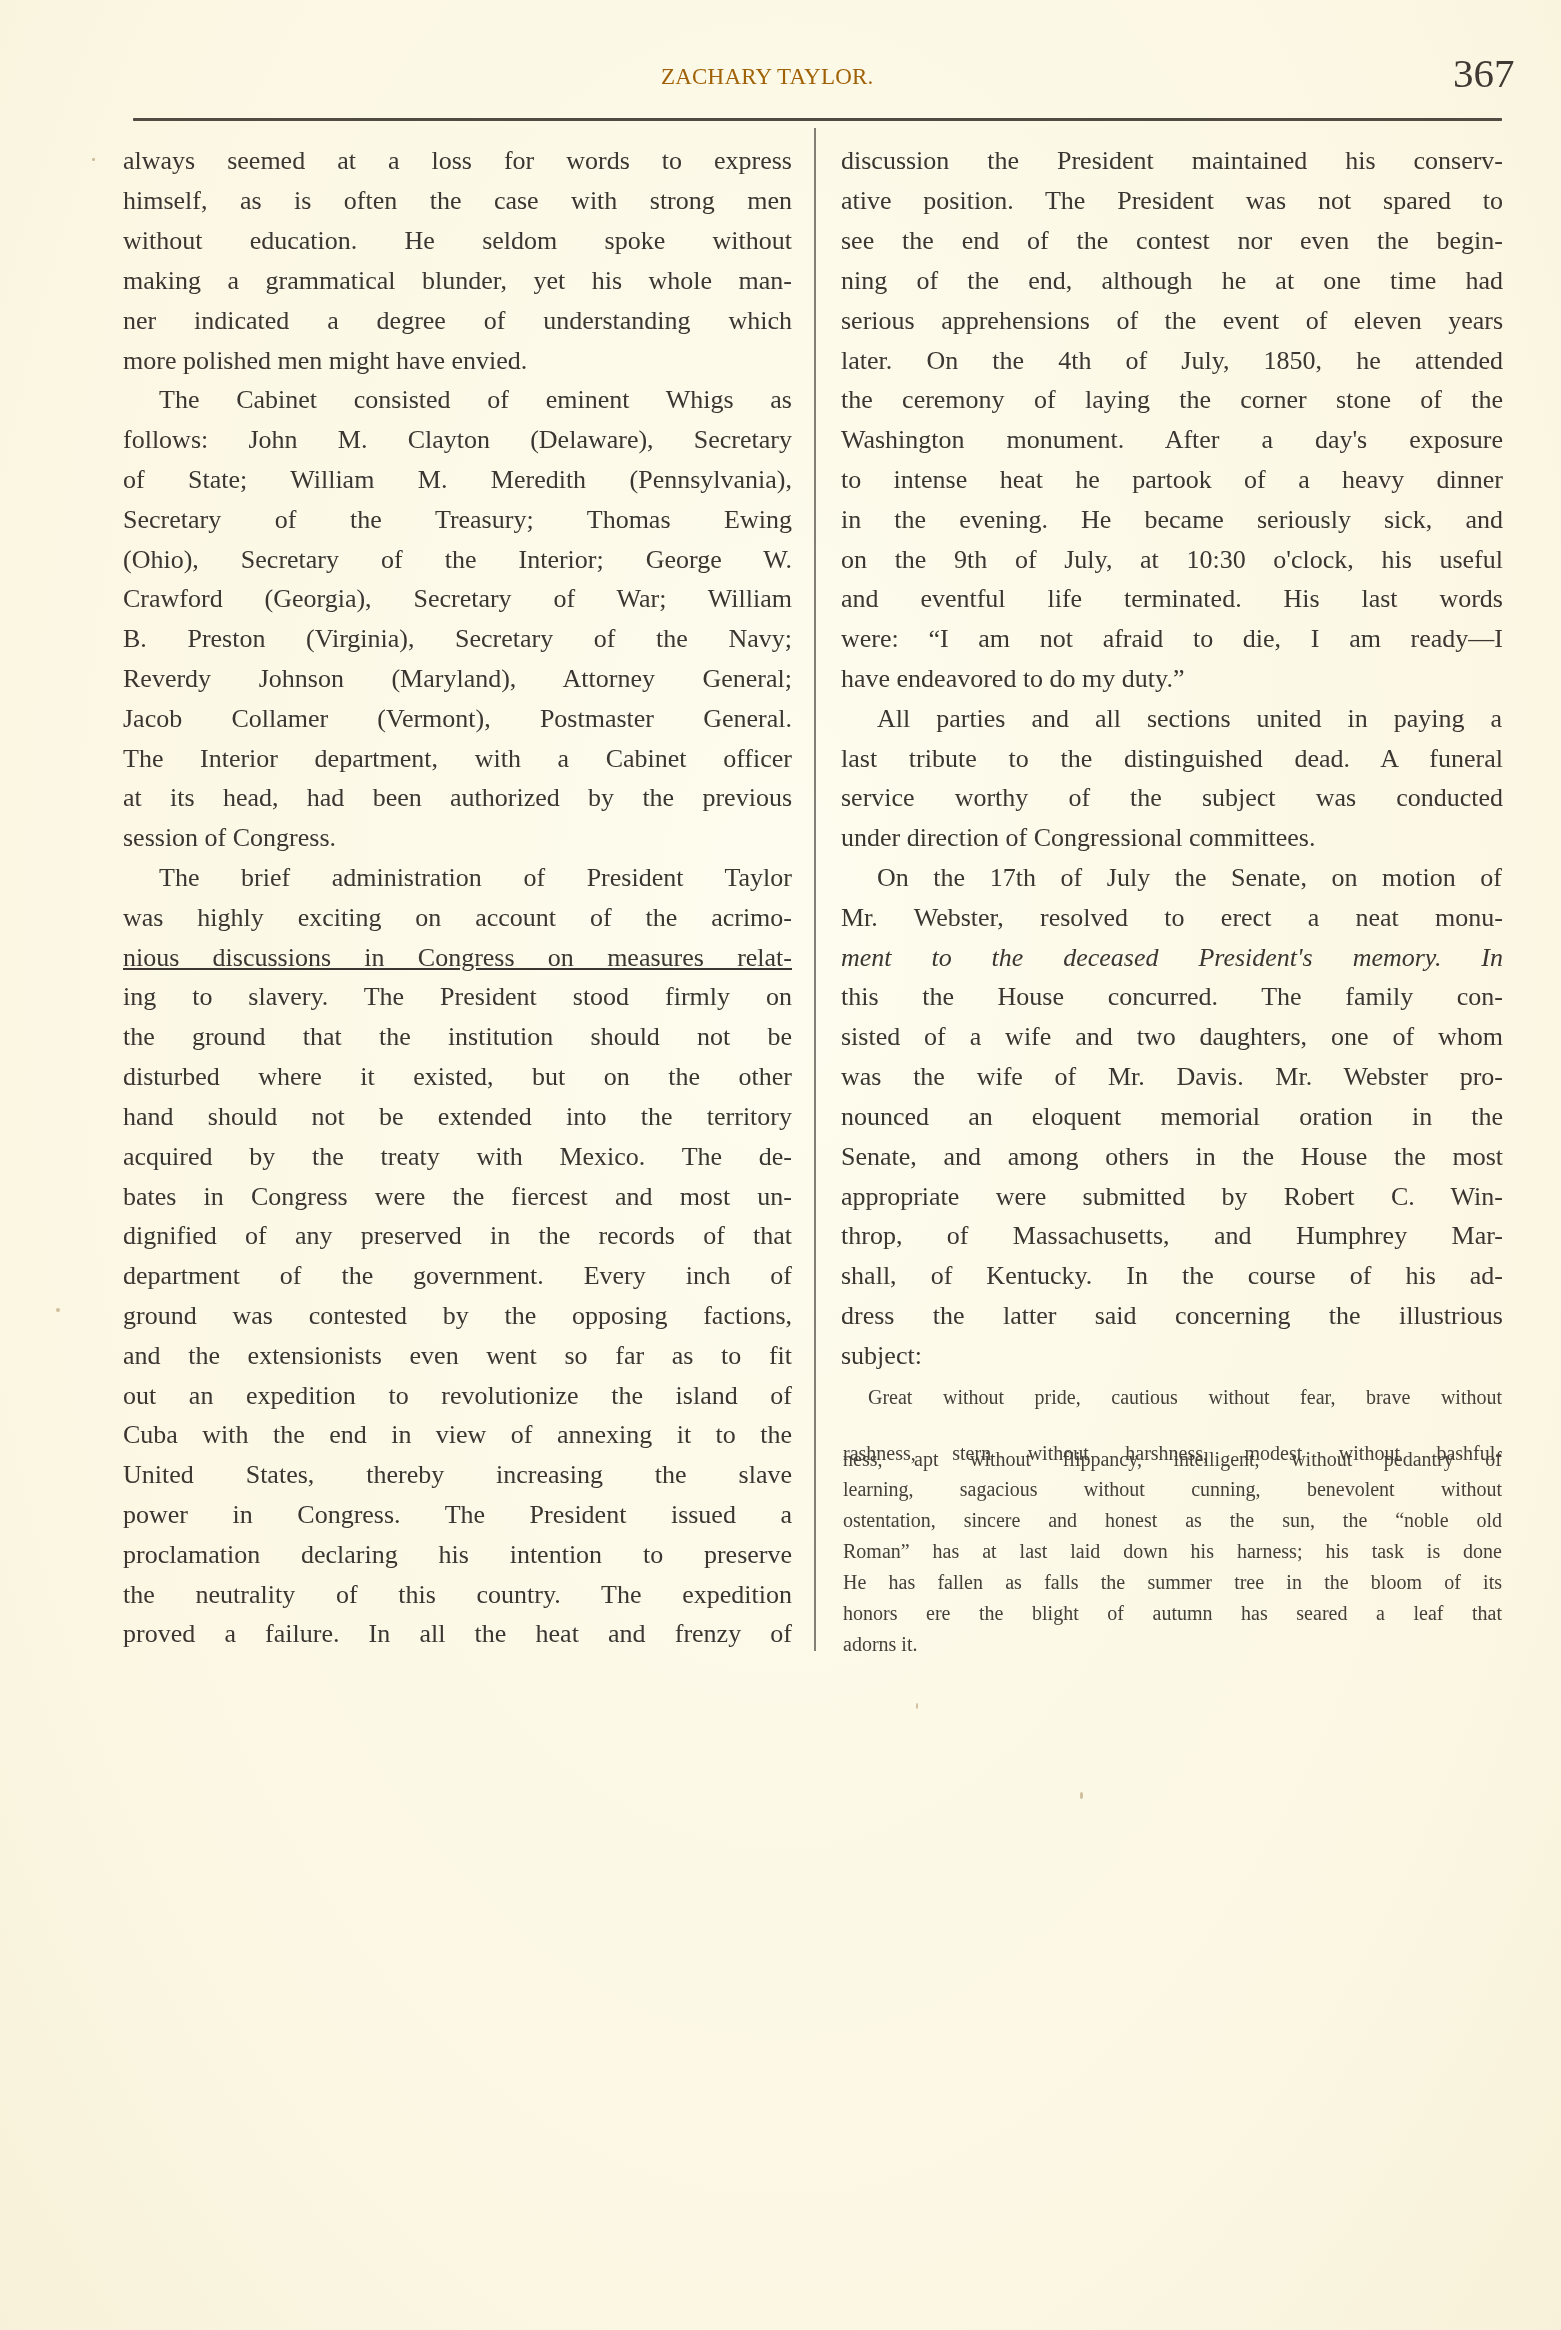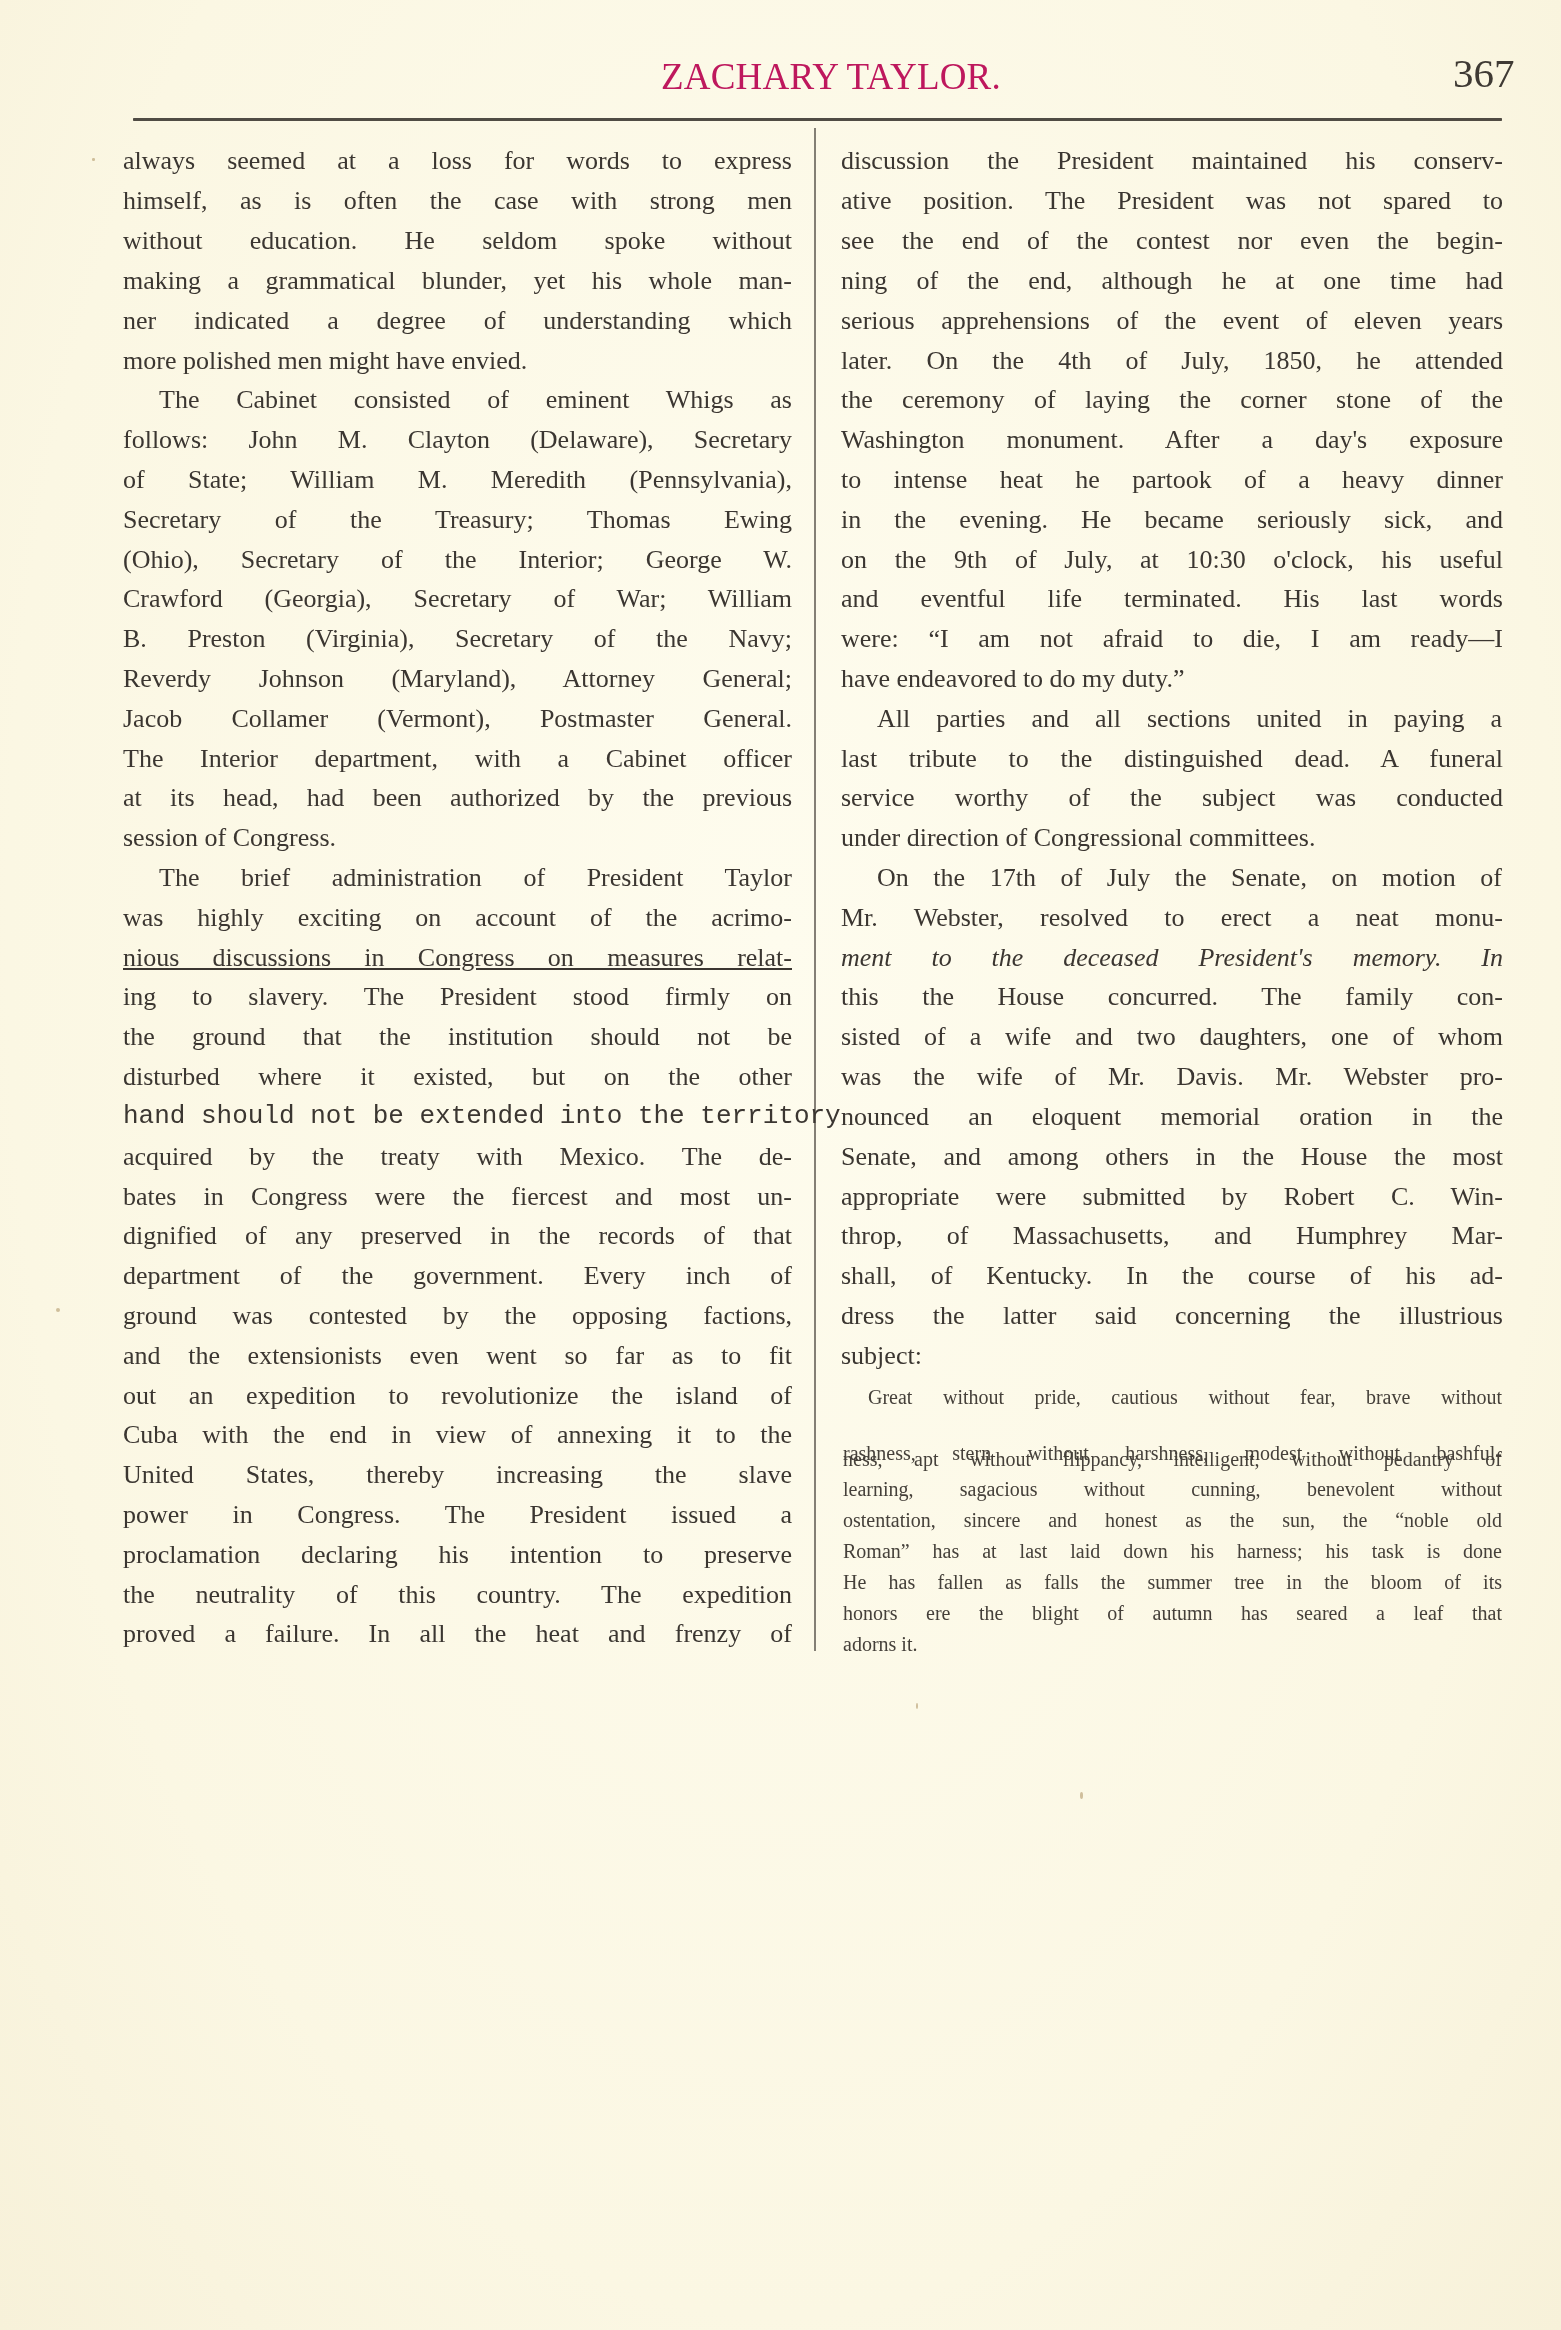--- a/index.html
+++ b/index.html
@@ -5,22 +5,22 @@
   html, body { margin: 0; padding: 0; }
   body {
     width: 1562px; height: 2330px; position: relative; overflow: hidden;
     background: #fcf9e7;
     background-image: radial-gradient(ellipse at 50% 40%, #fefcee 0%, #fbf7e3 70%, #f7f1d9 100%);
     color: #3b3631;
     font-family: "Liberation Serif", "DejaVu Serif", serif;
   }
   #running-head {
     position: absolute; left: 661px; top: 57px; width: 324px;
-    font-size: 37px; line-height: 39px; letter-spacing: 0.2px; white-space: nowrap;
-    color: #be185d;
+    font-size: 23px; line-height: 39px; letter-spacing: 0.2px; white-space: nowrap;
+    color: #a16207;
   }
   #page-number {
     position: absolute; left: 1453px; top: 54px; width: 51px; text-align: right;
     font-size: 41px; line-height: 39px; color: #3f3a34;
   }
   #head-rule {
     position: absolute; left: 133px; top: 118px; width: 1369px; height: 2.5px;
     background: #3d3832; border-radius: 0.8px; opacity: 0.9;
   }
   #col-divider {
@@ -62,21 +62,21 @@
     <div class="line body-line" style="left: 123px; width: 669px; top: 702px;">Jacob Collamer (Vermont), Postmaster General.</div>
     <div class="line body-line" style="left: 123px; width: 669px; top: 742px;">The Interior department, with a Cabinet officer</div>
     <div class="line body-line" style="left: 123px; width: 669px; top: 781px;">at its head, had been authorized by the previous</div>
     <div class="line body-line last" style="left: 123px; width: 669px; top: 821px;">session of Congress.</div>
     <div class="line body-line" style="left: 159px; width: 633px; top: 861px;">The brief administration of President Taylor</div>
     <div class="line body-line" style="left: 123px; width: 669px; top: 901px;">was highly exciting on account of the acrimo-</div>
     <div class="line body-line" style="left: 123px; width: 669px; top: 941px; text-decoration: underline;">nious discussions in Congress on measures relat-</div>
     <div class="line body-line" style="left: 123px; width: 669px; top: 980px;">ing to slavery. The President stood firmly on</div>
     <div class="line body-line" style="left: 123px; width: 669px; top: 1020px;">the ground that the institution should not be</div>
     <div class="line body-line" style="left: 123px; width: 669px; top: 1060px;">disturbed where it existed, but on the other</div>
-    <div class="line body-line" style="left: 123px; width: 669px; top: 1100px; font-family: Liberation Mono, monospace;">hand should not be extended into the territory</div>
+    <div class="line body-line" style="left: 123px; width: 669px; top: 1100px;">hand should not be extended into the territory</div>
     <div class="line body-line" style="left: 123px; width: 669px; top: 1140px;">acquired by the treaty with Mexico. The de-</div>
     <div class="line body-line" style="left: 123px; width: 669px; top: 1180px;">bates in Congress were the fiercest and most un-</div>
     <div class="line body-line" style="left: 123px; width: 669px; top: 1219px;">dignified of any preserved in the records of that</div>
     <div class="line body-line" style="left: 123px; width: 669px; top: 1259px;">department of the government. Every inch of</div>
     <div class="line body-line" style="left: 123px; width: 669px; top: 1299px;">ground was contested by the opposing factions,</div>
     <div class="line body-line" style="left: 123px; width: 669px; top: 1339px;">and the extensionists even went so far as to fit</div>
     <div class="line body-line" style="left: 123px; width: 669px; top: 1379px;">out an expedition to revolutionize the island of</div>
     <div class="line body-line" style="left: 123px; width: 669px; top: 1418px;">Cuba with the end in view of annexing it to the</div>
     <div class="line body-line" style="left: 123px; width: 669px; top: 1458px;">United States, thereby increasing the slave</div>
     <div class="line body-line" style="left: 123px; width: 669px; top: 1498px;">power in Congress. The President issued a</div>

